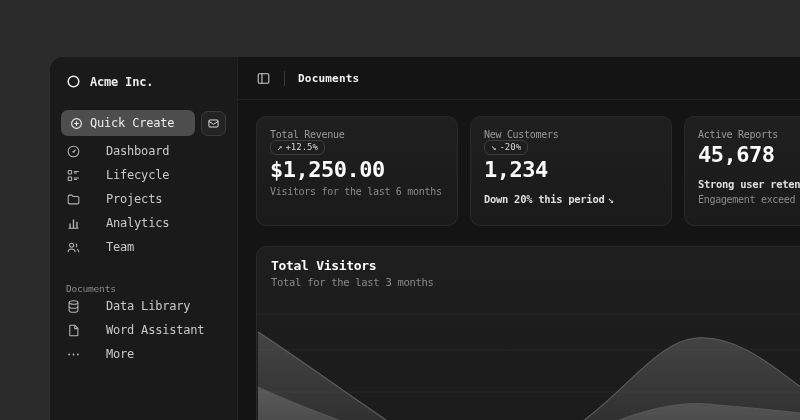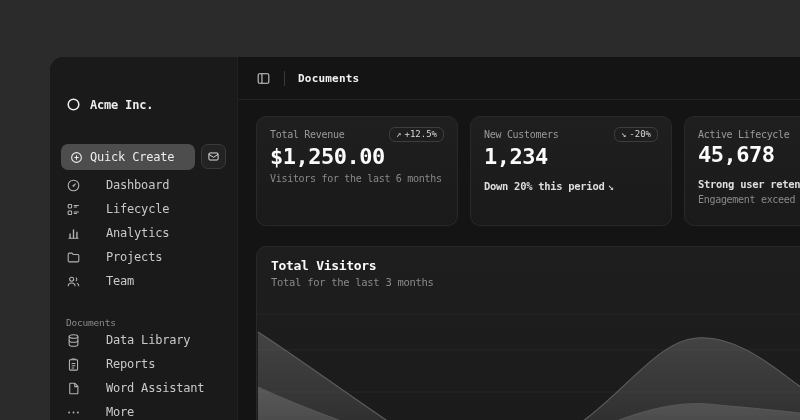--- a/index.html
+++ b/index.html
@@ -12,22 +12,22 @@
   .window{
     position:absolute;left:50px;top:57px;width:900px;height:560px;
     display:flex;border-top-left-radius:14px;overflow:hidden;background:#141414;
   }
   
   .sidebar{
     flex:0 0 188px;width:188px;box-sizing:border-box;background:#1a1a1a;
     padding:10px 11px;border-right:1px solid #222;display:flex;flex-direction:column;
   }
   .brand{display:flex;align-items:center;gap:9px;padding:7px 5px 6px;color:#ececec;
-    font-size:12px;font-weight:700;letter-spacing:-0.2px;margin-top:23px;}
-  .quick-row{display:flex;gap:6px;margin-top:26px;align-items:flex-start;}
+    font-size:12px;font-weight:700;letter-spacing:-0.2px;}
+  .quick-row{display:flex;gap:6px;margin-top:15px;align-items:flex-end;}
   .quick-btn{flex:1;height:26px;background:#4d4d4d;border:none;border-radius:7px;
     color:#ededed;font-family:inherit;font-size:12px;letter-spacing:-0.2px;
     display:flex;align-items:center;gap:7px;padding:0 9px;cursor:pointer;}
   .icon-btn{width:25px;height:25px;box-sizing:border-box;background:#232323;
     border:1px solid #3a3a3a;border-radius:7px;color:#e2e2e2;
     display:flex;align-items:center;justify-content:center;cursor:pointer;flex:0 0 25px;}
   .nav{margin-top:8px;}
   .nav-item{display:flex;align-items:flex-start;gap:25px;height:24px;padding:0 5px;
     border-radius:6px;color:#c9c9c9;font-size:12px;letter-spacing:-0.2px;cursor:pointer;}
   .nav-item .ic{color:#b5b5b5;display:flex;align-items:center;}
@@ -38,21 +38,21 @@
     padding:0 18px;border-bottom:1px solid #232323;}
   .topbar-toggle{background:none;border:none;color:#cfcfcf;padding:0;display:flex;
     align-items:center;cursor:pointer;}
   .topbar-divider{width:1px;height:15px;background:#3a3a3a;margin:0 13px;}
   .topbar-title{font-size:11px;font-weight:700;color:#f2f2f2;letter-spacing:0.2px;}
   .content{padding:16px 18px;}
   .cards{display:flex;gap:12px;}
   .card{flex:0 0 202px;width:202px;height:110px;box-sizing:border-box;
     background:linear-gradient(180deg,#1f1f1f,#1a1a1a);
     border:1px solid #292929;border-radius:10px;padding:10px 13px;}
-  .card-top{display:flex;justify-content:space-between;align-items:flex-start;}
+  .card-top{display:flex;justify-content:space-between;align-items:flex-start;flex-direction:column;}
   .card-label{font-size:10px;color:#9a9a9a;letter-spacing:-0.3px;padding-top:2px;white-space:nowrap;}
   .badge{display:inline-flex;align-items:center;gap:3px;border:1px solid #3d3d3d;
     border-radius:6px;padding:1px 6px 2px;font-size:9px;color:#d6d6d6;white-space:nowrap;}
   .card-value{margin-top:2px;font-size:22px;font-weight:700;color:#fbfbfb;letter-spacing:-0.5px;}
   .card-foot1{margin-top:11px;font-size:10.5px;font-weight:700;color:#dedede;
     letter-spacing:-0.3px;white-space:nowrap;}
   .card-foot1 .arrow{font-weight:400;margin-left:3px;}
   .card-foot2{margin-top:4px;font-size:10px;color:#8a8a8a;letter-spacing:-0.3px;white-space:nowrap;}
   .chart-card{margin-top:20px;width:620px;height:320px;box-sizing:border-box;
     background:linear-gradient(180deg,#1e1e1e,#191919);
@@ -108,34 +108,34 @@
             <svg class="i" width="15" height="15" viewBox="0 0 24 24" fill="none" stroke="currentColor" stroke-width="1.7">
               <rect x="3.5" y="4" width="5.5" height="5.5" rx="1"></rect>
               <rect x="3.5" y="14.5" width="5.5" height="5.5" rx="1"></rect>
               <path d="M12.5 5.5h8M12.5 8h5M12.5 16h8M12.5 18.5h5"></path>
             </svg>
           </span>
         <span>Lifecycle</span>
       </div>
       <div class="nav-item">
         <span class="ic">
+            <svg class="i" width="15" height="15" viewBox="0 0 24 24" fill="none" stroke="currentColor" stroke-width="1.7">
+              <path d="M3.5 7a2 2 0 0 1 2-2h4l2 2.2h7a2 2 0 0 1 2 2V17a2 2 0 0 1-2 2h-13a2 2 0 0 1-2-2z"></path>
+            </svg>
+          </span>
+        <span>Projects</span>
+      </div>
+      <div class="nav-item">
+        <span class="ic">
             <svg class="i" width="15" height="15" viewBox="0 0 24 24" fill="none" stroke="currentColor" stroke-width="2.2">
               <path d="M6.5 19.5V12M12 19.5V5.5M17.5 19.5V9"></path>
               <path d="M4 19.5h16" stroke-width="1.7"></path>
             </svg>
           </span>
         <span>Analytics</span>
-      </div>
-      <div class="nav-item">
-        <span class="ic">
-            <svg class="i" width="15" height="15" viewBox="0 0 24 24" fill="none" stroke="currentColor" stroke-width="1.7">
-              <path d="M3.5 7a2 2 0 0 1 2-2h4l2 2.2h7a2 2 0 0 1 2 2V17a2 2 0 0 1-2 2h-13a2 2 0 0 1-2-2z"></path>
-            </svg>
-          </span>
-        <span>Projects</span>
       </div>
       <div class="nav-item">
         <span class="ic">
             <svg class="i" width="15" height="15" viewBox="0 0 24 24" fill="none" stroke="currentColor" stroke-width="1.7">
               <circle cx="9" cy="8.5" r="3.2"></circle>
               <path d="M3.5 19.5c0-3 2.4-5 5.5-5s5.5 2 5.5 5"></path>
               <path d="M15.8 5.8a3.2 3.2 0 0 1 0 5.4"></path>
               <path d="M17.3 14.7c2 .6 3.2 2.4 3.2 4.8"></path>
             </svg>
           </span>
@@ -148,30 +148,20 @@
     <nav class="nav" style="margin-top:0">
       <div class="nav-item">
         <span class="ic">
             <svg class="i" width="15" height="15" viewBox="0 0 24 24" fill="none" stroke="currentColor" stroke-width="1.7">
               <ellipse cx="12" cy="5.5" rx="7" ry="2.8"></ellipse>
               <path d="M5 5.5v13c0 1.6 3.1 2.8 7 2.8s7-1.2 7-2.8v-13"></path>
               <path d="M5 12c0 1.6 3.1 2.8 7 2.8s7-1.2 7-2.8"></path>
             </svg>
           </span>
         <span>Data Library</span>
-      </div>
-      <div class="nav-item">
-        <span class="ic">
-            <svg class="i" width="15" height="15" viewBox="0 0 24 24" fill="none" stroke="currentColor" stroke-width="1.7">
-              <rect x="5.5" y="4.5" width="13" height="16.5" rx="1.5"></rect>
-              <path d="M9.5 4.5v-1.2h5v1.2"></path>
-              <path d="M9 10.5h6M9 14h6M9 17.5h4"></path>
-            </svg>
-          </span>
-        <span>Reports</span>
       </div>
       <div class="nav-item">
         <span class="ic">
             <svg class="i" width="15" height="15" viewBox="0 0 24 24" fill="none" stroke="currentColor" stroke-width="1.7">
               <path d="M7 3.5h7l5 5V19.5a1 1 0 0 1-1 1H7a1 1 0 0 1-1-1v-15a1 1 0 0 1 1-1z"></path>
               <path d="M14 3.5V9h5"></path>
             </svg>
           </span>
         <span>Word Assistant</span>
       </div>
@@ -223,21 +213,21 @@
                 <span>↘</span>
                 <span>-20%</span>
               </span>
           </div>
           <div class="card-value">1,234</div>
           <div class="card-foot1"><span>Down 20% this period</span><span class="arrow">↘</span></div>
         </div>
 
         <div class="card">
           <div class="card-top">
-            <span class="card-label">Active Lifecycle</span>
+            <span class="card-label">Active Reports</span>
           </div>
           <div class="card-value">45,678</div>
           <div class="card-foot1"><span>Strong user retention</span></div>
           <div class="card-foot2">Engagement exceed targets</div>
         </div>
       </div>
 
       <div class="chart-card">
         <div class="chart-head">
           <div class="chart-title">Total Visitors</div>

